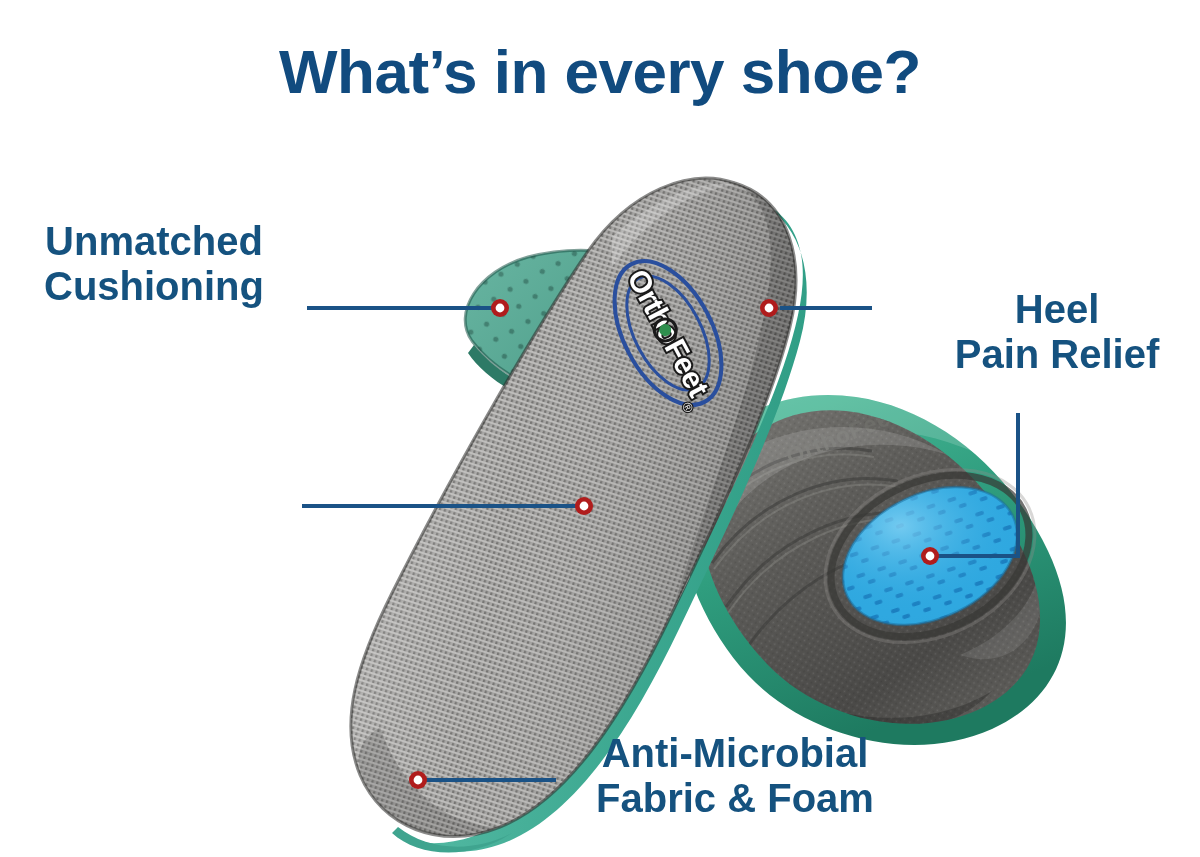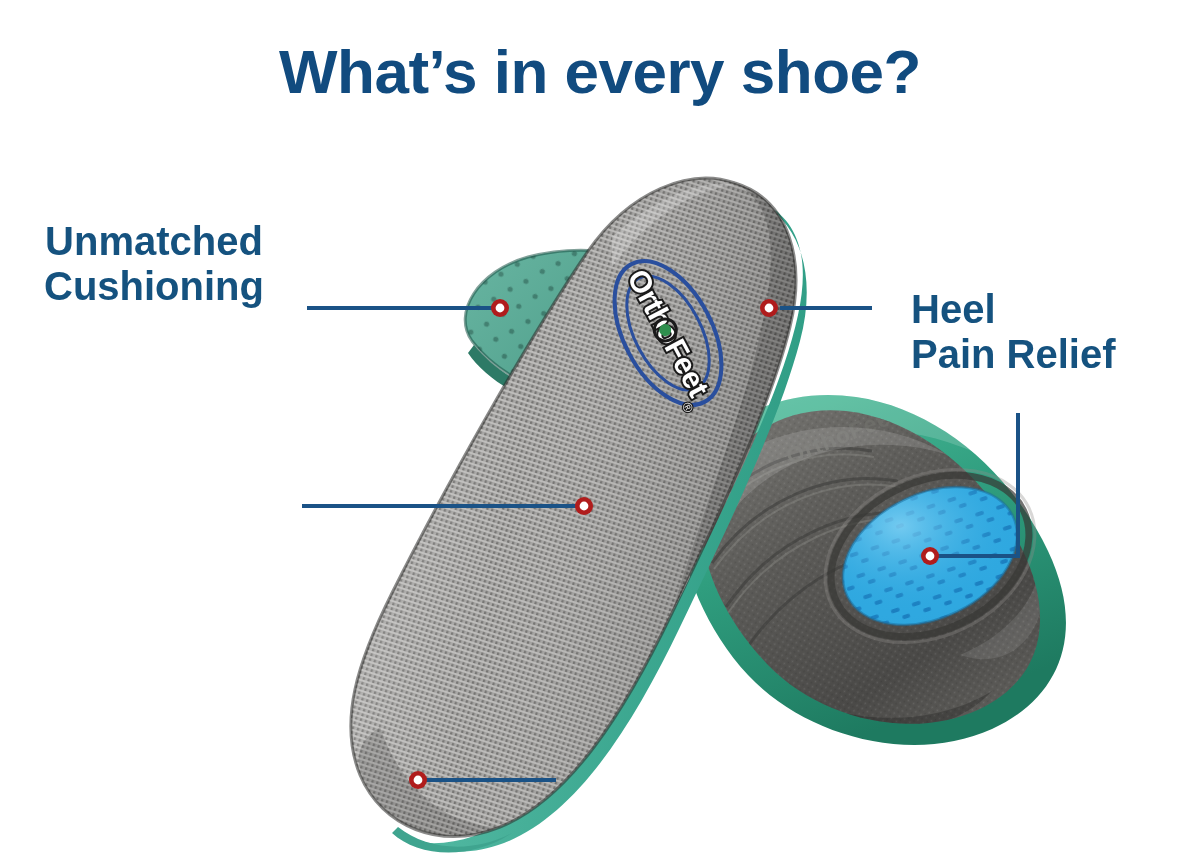--- a/index.html
+++ b/index.html
@@ -25,21 +25,21 @@
   .callout{
     position:absolute;
     color:#15527f;
     font-weight:bold;
     font-size:40px;
     line-height:1.12;
     white-space:pre-line;
   }
   #label-cushioning{left:44px;top:204px;text-align:center;}
   #label-arch{left:96px;top:406px;text-align:left;}
-  #label-heel{left:911px;top:272px;text-align:left;width:250px;}
+  #label-heel{left:932px;top:272px;text-align:center;width:250px;}
   #label-fabric{left:565px;top:716px;text-align:center;width:340px;}
 
   
   #art{position:absolute;left:0;top:0;width:1200px;height:857px;}
 
   .leader{stroke:#1a5286;stroke-width:4;fill:none;stroke-linecap:butt;}
   .dotOuter{fill:#b01c1c;}
   .dotInner{fill:#ffffff;}
 </style>
 </head>
@@ -275,14 +275,16 @@
     </g>
   </svg>
 
   <div class="callout" id="label-cushioning">Unmatched
 Cushioning</div>
 
 
   <div class="callout" id="label-heel">Heel
 Pain Relief</div>
 
+  <div class="callout" id="label-fabric">Anti-Microbial
+Fabric &amp; Foam</div>
 
 </div>
 
 </body></html>

